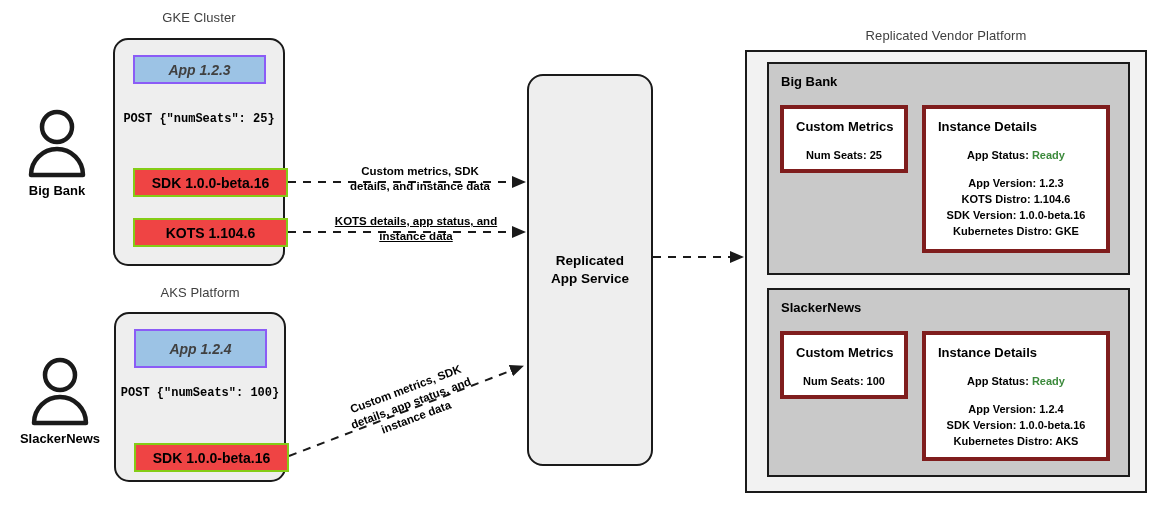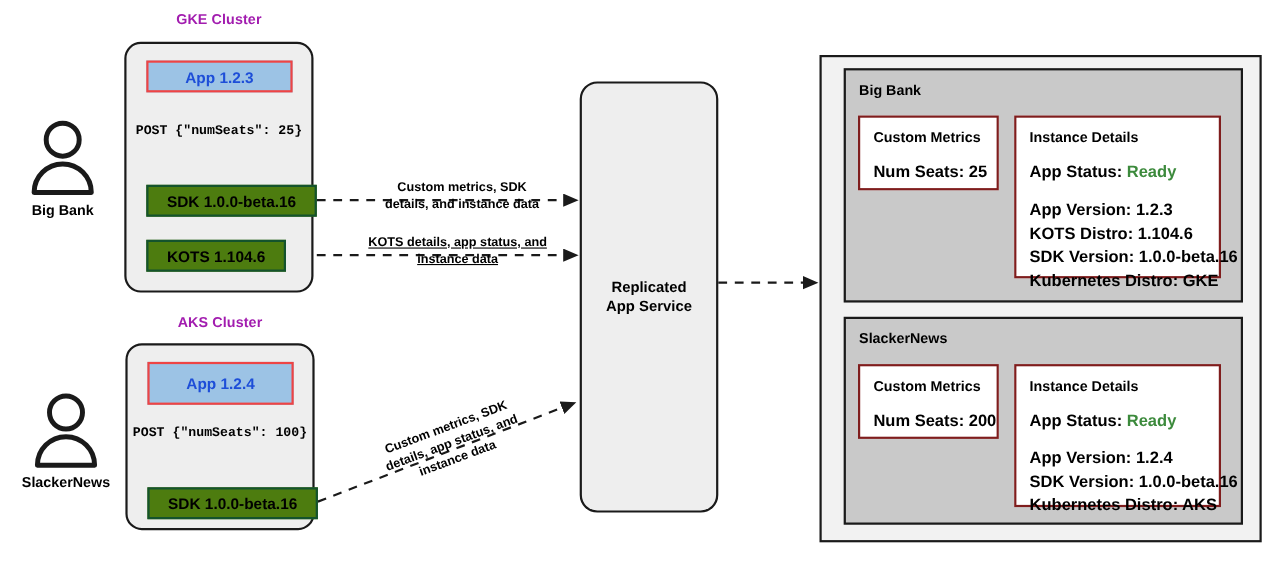--- a/index.html
+++ b/index.html
@@ -14,22 +14,22 @@
     background: #ffffff;
     font-family: "Liberation Sans", sans-serif;
     color: #000000;
     overflow: hidden;
   }
   .abs { position: absolute; }
 
   
   .diagram-title {
     font-size: 13px;
-    font-weight: bold;
-    color: #a21caf;
+    font-weight: normal;
+    color: #404040;
     text-align: center;
     white-space: nowrap;
     letter-spacing: .1px;
   }
   .actor-label {
     font-size: 13px;
     font-weight: bold;
     text-align: center;
     white-space: nowrap;
   }
@@ -38,33 +38,34 @@
   .cluster {
     background: #eeeeee;
     border: 2px solid #1a1a1a;
     border-radius: 15px;
     box-sizing: border-box;
   }
 
   
   .node {
     box-sizing: border-box;
-    border: 2px solid #14532d;
-    background: #4d7c0f;
+    border: 2px solid #84cc16;
+    background: #ef4444;
     display: flex;
     align-items: center;
     justify-content: center;
     font-size: 14px;
     font-weight: bold;
     white-space: nowrap;
   }
   .node.app {
     background: #9cc3e5;
-    border: 2px solid #ef4444;
-    color: #1d4ed8;
+    border: 2px solid #8b5cf6;
+    color: #404040;
+    font-style: italic;
   }
   .post-label {
     font-family: "Liberation Mono", "DejaVu Sans Mono", monospace;
     font-size: 12px;
     font-weight: bold;
     white-space: nowrap;
     text-align: center;
     color: #000;
   }
 
@@ -96,34 +97,35 @@
   }
   .customer-title {
     position: absolute;
     font-size: 13px;
     font-weight: bold;
     white-space: nowrap;
   }
   .panel {
     box-sizing: border-box;
     background: #ffffff;
-    border: 2px solid #7f1d1d;
+    border: 4px solid #7f1d1d;
     padding: 10px 12px;
   }
   .panel-title {
     font-size: 13px;
     font-weight: bold;
     margin-bottom: 14px;
     white-space: nowrap;
   }
   .panel-line {
-    font-size: 15px;
+    font-size: 11px;
     font-weight: bold;
     white-space: nowrap;
     line-height: 1.45;
+    text-align: center;
   }
   .panel-gap { height: 12px; }
   .status-ok { color: #3c8a3c; }
 
   
   .edge-label {
     position: absolute;
     font-size: 11.5px;
     font-weight: bold;
     text-align: center;
@@ -188,23 +190,23 @@
   <div class="abs diagram-title" style="left:113px; top:10px; width:172px;">GKE Cluster</div>
 
   <div class="abs cluster" style="left:113px; top:38px; width:172px; height:228px;"></div>
 
   <div class="abs node app" style="left:133px; top:55px; width:133px; height:29px;">App 1.2.3</div>
 
   <div class="abs post-label" style="left:113px; top:112px; width:172px;">POST {"numSeats": 25}</div>
 
   <div class="abs node" style="left:133px; top:168px; width:155px; height:29px;">SDK 1.0.0-beta.16</div>
 
-  <div class="abs node" style="left:133px; top:218px; width:127px; height:29px;">KOTS 1.104.6</div>
-
-  <div class="abs diagram-title" style="left:114px; top:285px; width:172px;">AKS Cluster</div>
+  <div class="abs node" style="left:133px; top:218px; width:155px; height:29px;">KOTS 1.104.6</div>
+
+  <div class="abs diagram-title" style="left:114px; top:285px; width:172px;">AKS Platform</div>
 
   <div class="abs cluster" style="left:114px; top:312px; width:172px; height:170px;"></div>
 
   <div class="abs node app" style="left:134px; top:329px; width:133px; height:39px;">App 1.2.4</div>
 
   <div class="abs post-label" style="left:108px; top:386px; width:184px;">POST {"numSeats": 100}</div>
 
   <div class="abs node" style="left:134px; top:443px; width:155px; height:29px;">SDK 1.0.0-beta.16</div>
 
   <div class="edge-label" style="left:330px; top:164px; width:180px;">
@@ -223,20 +225,21 @@
     <div>instance data</div>
   </div>
 
   <div class="abs service" style="left:527px; top:74px; width:126px; height:392px;">
     <div>
       <div>Replicated</div>
       <div>App Service</div>
     </div>
   </div>
 
+  <div class="abs diagram-title" style="left:745px; top:28px; width:402px;">Replicated Vendor Platform</div>
 
   <div class="abs platform-outer" style="left:745px; top:50px; width:402px; height:443px;"></div>
 
   <div class="abs customer-box" style="left:767px; top:62px; width:363px; height:213px;">
     <div class="customer-title" style="left:12px; top:10px;">Big Bank</div>
   </div>
 
   <div class="abs panel" style="left:780px; top:105px; width:128px; height:68px;">
     <div class="panel-title">Custom Metrics</div>
     <div class="panel-line">Num Seats: 25</div>
@@ -254,21 +257,21 @@
     <div class="panel-line">SDK Version: 1.0.0-beta.16</div>
     <div class="panel-line">Kubernetes Distro: GKE</div>
   </div>
 
   <div class="abs customer-box" style="left:767px; top:288px; width:363px; height:189px;">
     <div class="customer-title" style="left:12px; top:10px;">SlackerNews</div>
   </div>
 
   <div class="abs panel" style="left:780px; top:331px; width:128px; height:68px;">
     <div class="panel-title">Custom Metrics</div>
-    <div class="panel-line">Num Seats: 200</div>
+    <div class="panel-line">Num Seats: 100</div>
   </div>
 
   <div class="abs panel" style="left:922px; top:331px; width:188px; height:130px;">
     <div class="panel-title">Instance Details</div>
     <div class="panel-line">
       <span>App Status:</span>
       <span class="status-ok">Ready</span>
     </div>
     <div class="panel-gap"></div>
     <div class="panel-line">App Version: 1.2.4</div>

